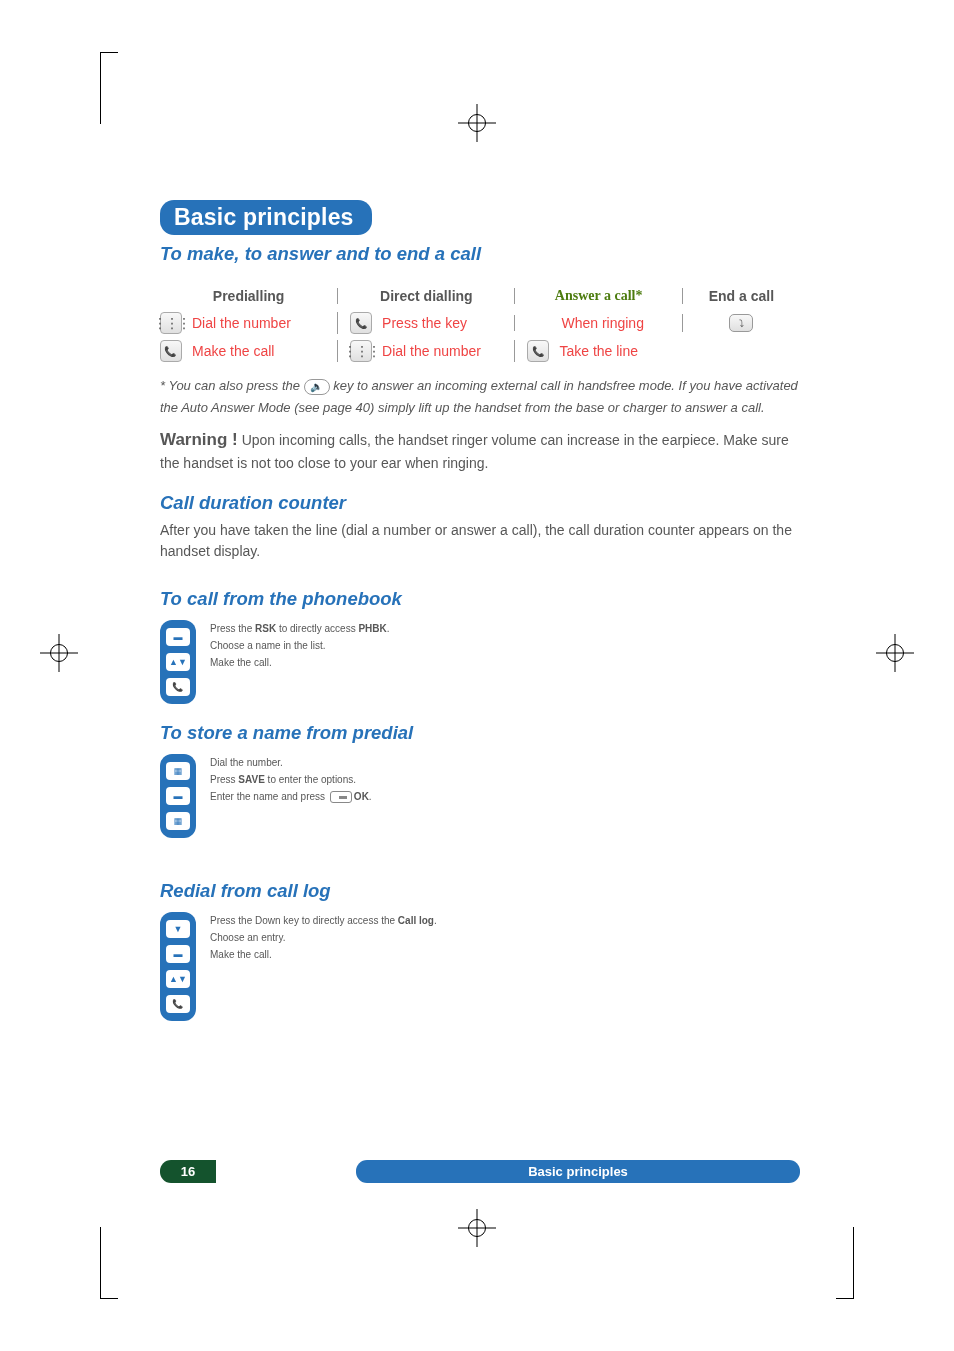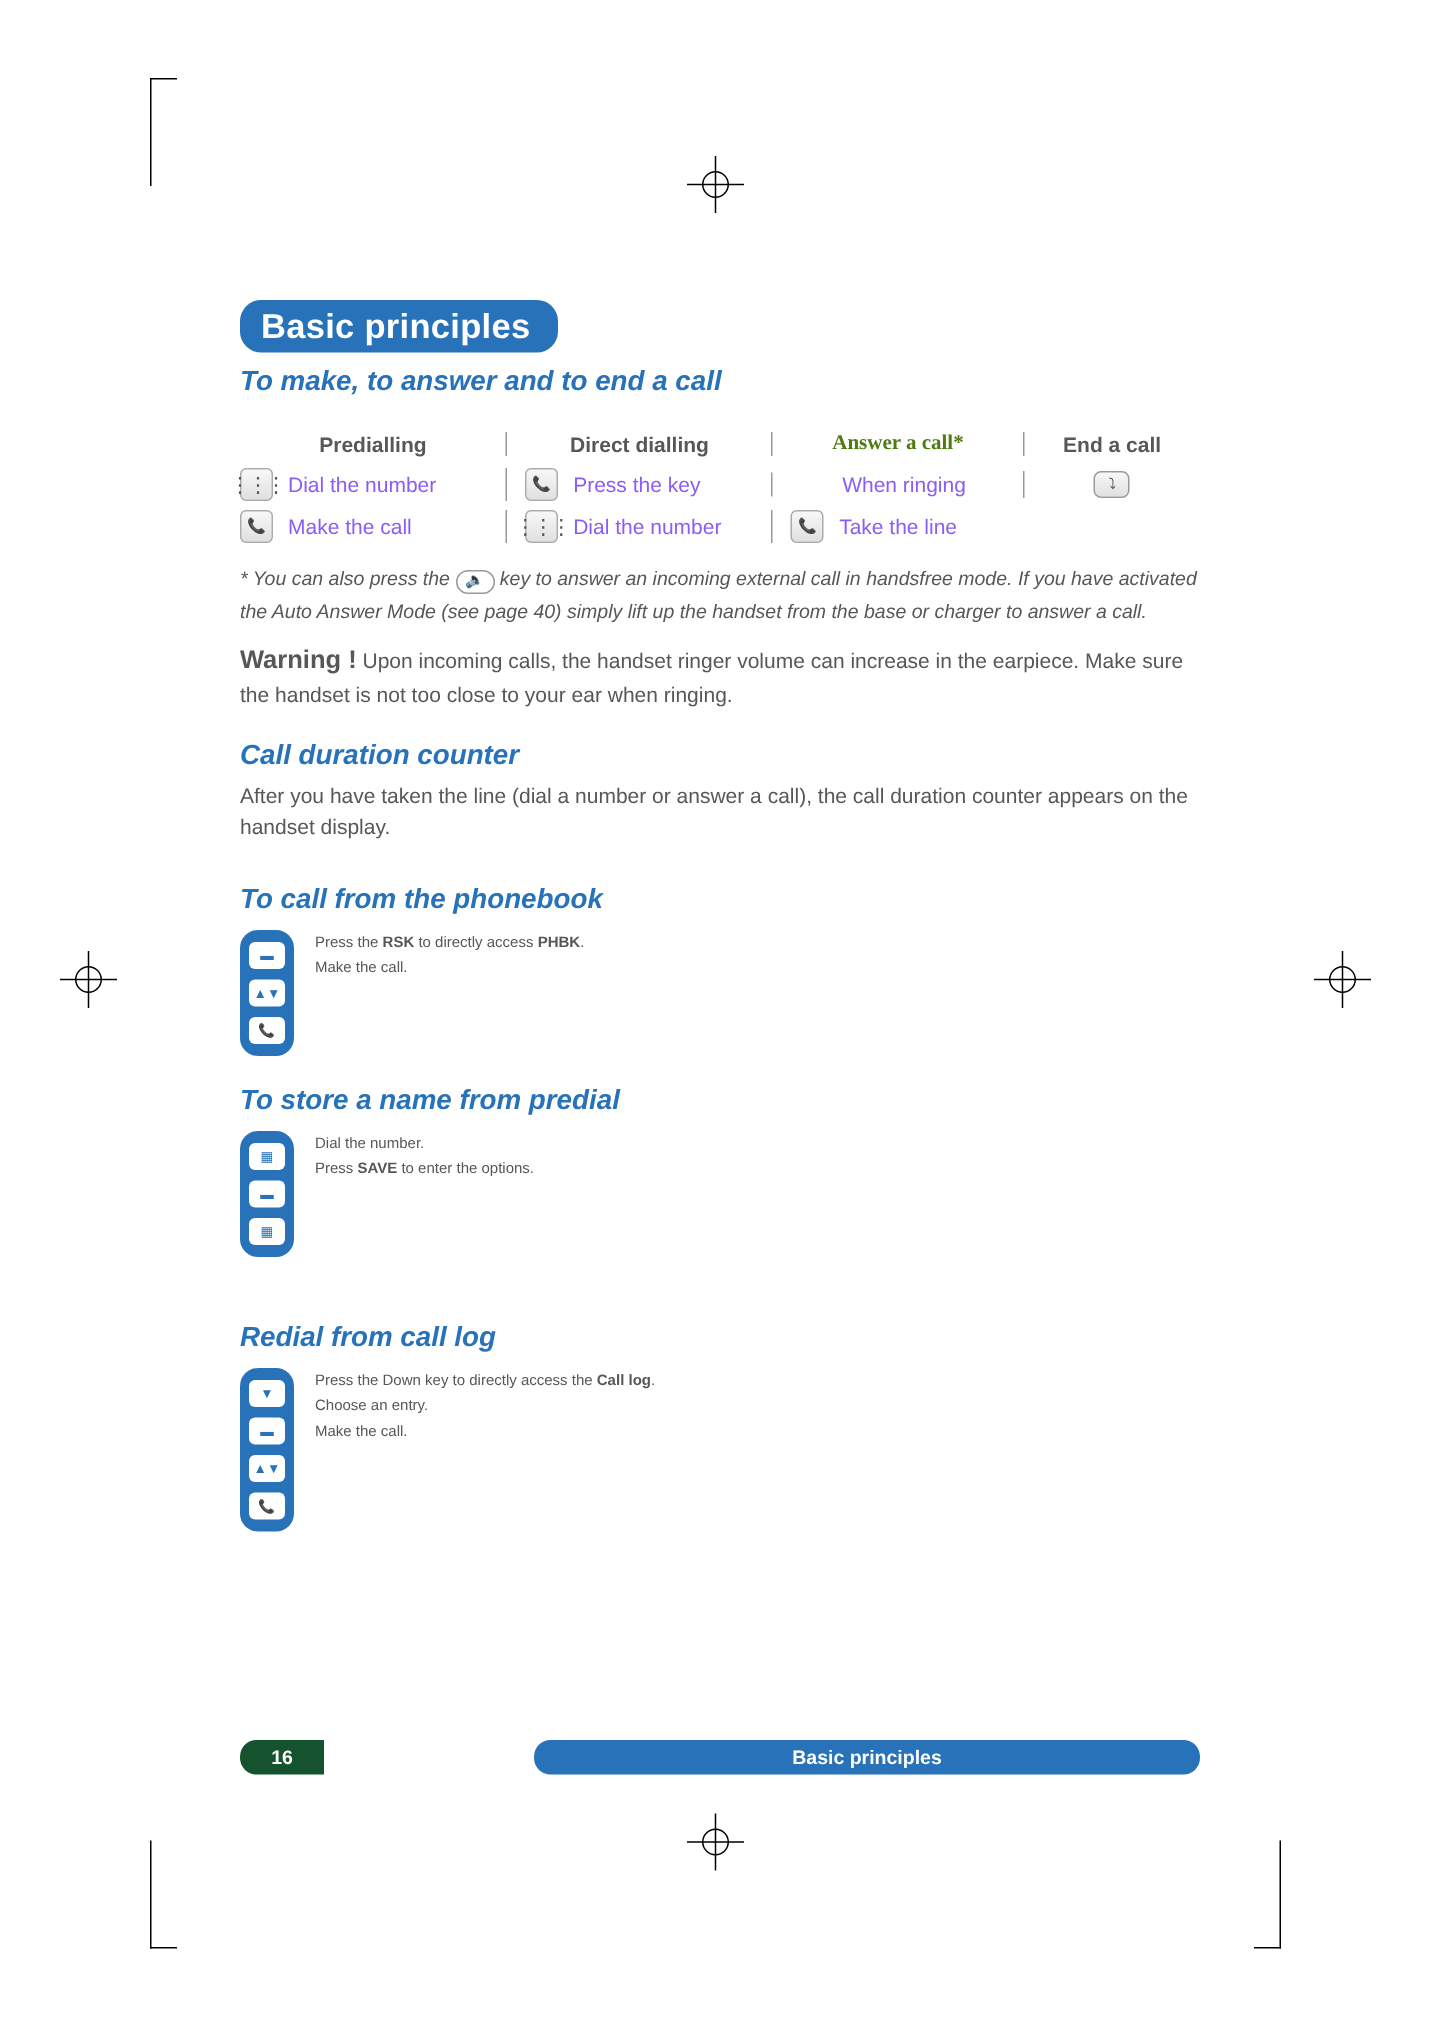--- a/index.html
+++ b/index.html
@@ -62,21 +62,21 @@
 
   .col-head { font-weight: bold; font-size: 14px; color: #575757; flex: 1; text-align: center; }
   .col-head.blue { color: #4d7c0f; font-family: Liberation Serif, serif; }
 
   .head-row { display: flex; align-items: center; height: 26px; }
   .h1 { width: 180px; }
   .h2 { width: 180px; border-left: 1px solid #999; }
   .h3 { width: 170px; border-left: 1px solid #999; }
   .h4 { width: 120px; border-left: 1px solid #999; }
 
-  .txt { font-size: 14px; color: #8b5cf6; }
+  .txt { font-size: 14px; color: #ef4444; }
   .footnote { font-style: italic; font-size: 13px; margin-top: 10px; line-height: 1.7; }
   .warning { font-size: 14px; margin-top: 8px; line-height: 1.5; }
   .warning strong { font-size: 17px; }
   .para { font-size: 14px; margin-top: 6px; line-height: 1.5; }
 
   .key-icon {
     width: 24px; height: 18px;
     background: linear-gradient(#f8f8f8,#e0e0e0);
     border: 1px solid #999;
     border-radius: 5px;
@@ -275,34 +275,36 @@
 
   <div class="section-title" style="margin-top:26px">To call from the phonebook</div>
   <div class="step-list">
     <div class="icon-block">
       <div class="ib">▬</div>
       <div class="ib">▲▼</div>
       <div class="ib">📞</div>
     </div>
     <div class="step-lines">
       <div><span>Press the </span><strong>RSK</strong><span> to directly access </span><strong>PHBK</strong><span>.</span></div>
+      <div>Choose a name in the list.</div>
       <div>Make the call.</div>
     </div>
   </div>
 
   <div class="section-title" style="margin-top:18px">To store a name from predial</div>
   <div class="step-list">
     <div class="icon-block">
       <div class="ib">▦</div>
       <div class="ib">▬</div>
       <div class="ib">▦</div>
     </div>
     <div class="step-lines">
       <div>Dial the number.</div>
       <div><span>Press </span><strong>SAVE</strong><span> to enter the options.</span></div>
+      <div><span>Enter the name and press </span><span class="ok-btn"></span><strong>OK</strong><span>.</span></div>
     </div>
   </div>
 
   <div class="section-title" style="margin-top:42px">Redial from call log</div>
   <div class="step-list">
     <div class="icon-block">
       <div class="ib">▼</div>
       <div class="ib">▬</div>
       <div class="ib">▲▼</div>
       <div class="ib">📞</div>

